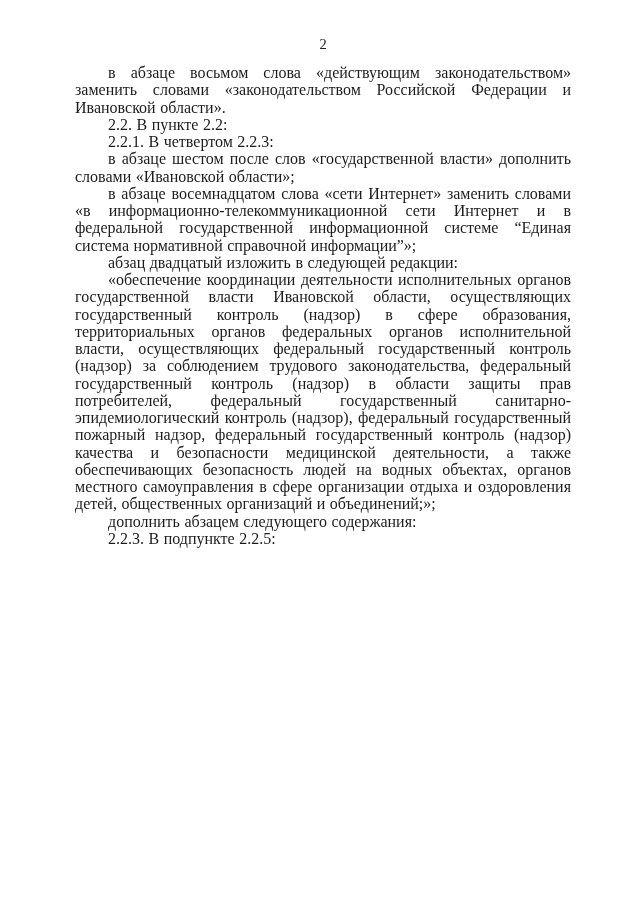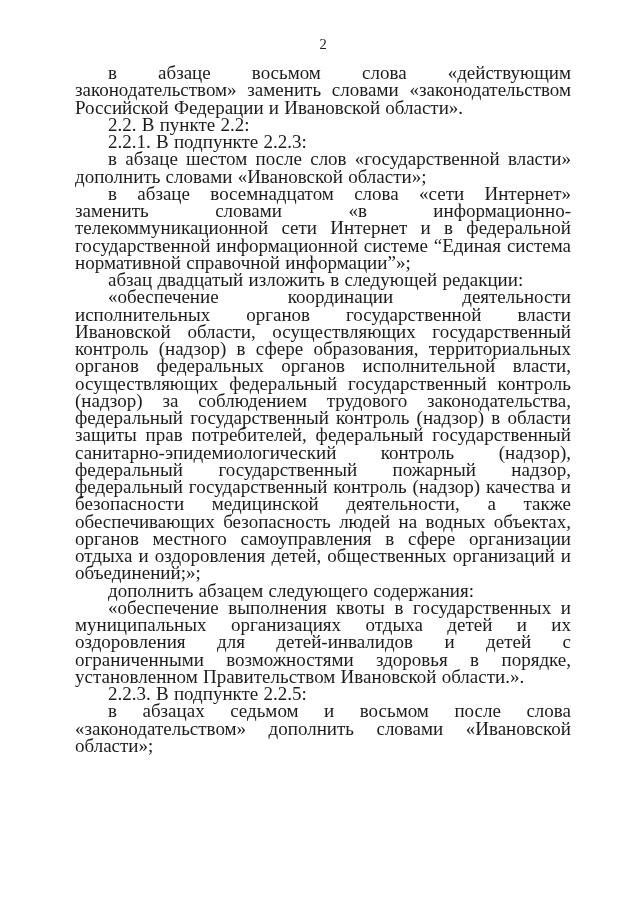--- a/index.html
+++ b/index.html
@@ -27,38 +27,36 @@
   }
   .content {
     position: absolute;
     left: 75px;
     top: 64px;
     width: 496px;
   }
   .content p {
     margin: 0;
     padding: 0;
-    font-size: 19px;
+    font-size: 16px;
     line-height: 17.25px;
     text-align: justify;
     text-indent: 33px;
     word-spacing: 0.5px;
   }
 </style>
 </head>
 <body>
 
 <div class="page">
   <div class="page-number">2</div>
   <div class="content">
     <p>в абзаце восьмом слова «действующим законодательством» заменить словами «законодательством Российской Федерации и Ивановской области».</p>
     <p>2.2. В пункте 2.2:</p>
-    <p>2.2.1. В подпункте 2.2.3:</p>
+    <p>2.2.1. В четвертом 2.2.3:</p>
     <p>в абзаце шестом после слов «государственной власти» дополнить словами «Ивановской области»;</p>
     <p>в абзаце восемнадцатом слова «сети Интернет» заменить словами «в информационно-телекоммуникационной сети Интернет и в федеральной государственной информационной системе “Единая система нормативной справочной информации”»;</p>
     <p>абзац двадцатый изложить в следующей редакции:</p>
     <p>«обеспечение координации деятельности исполнительных органов государственной власти Ивановской области, осуществляющих государственный контроль (надзор) в сфере образования, территориальных органов федеральных органов исполнительной власти, осуществляющих федеральный государственный контроль (надзор) за соблюдением трудового законодательства, федеральный государственный контроль (надзор) в области защиты прав потребителей, федеральный государственный санитарно-эпидемиологический контроль (надзор), федеральный государственный пожарный надзор, федеральный государственный контроль (надзор) качества и безопасности медицинской деятельности, а также обеспечивающих безопасность людей на водных объектах, органов местного самоуправления в сфере организации отдыха и оздоровления детей, общественных организаций и объединений;»;</p>
     <p>дополнить абзацем следующего содержания:</p>
-    <p>«обеспечение выполнения квоты в государственных и муниципальных организациях отдыха детей и их оздоровления для детей-инвалидов и детей с ограниченными возможностями здоровья в порядке, установленном Правительством Ивановской области.».</p>
     <p>2.2.3. В подпункте 2.2.5:</p>
-    <p>в абзацах седьмом и восьмом после слова «законодательством» дополнить словами «Ивановской области»;</p>
   </div>
 </div>
 
 </body></html>

